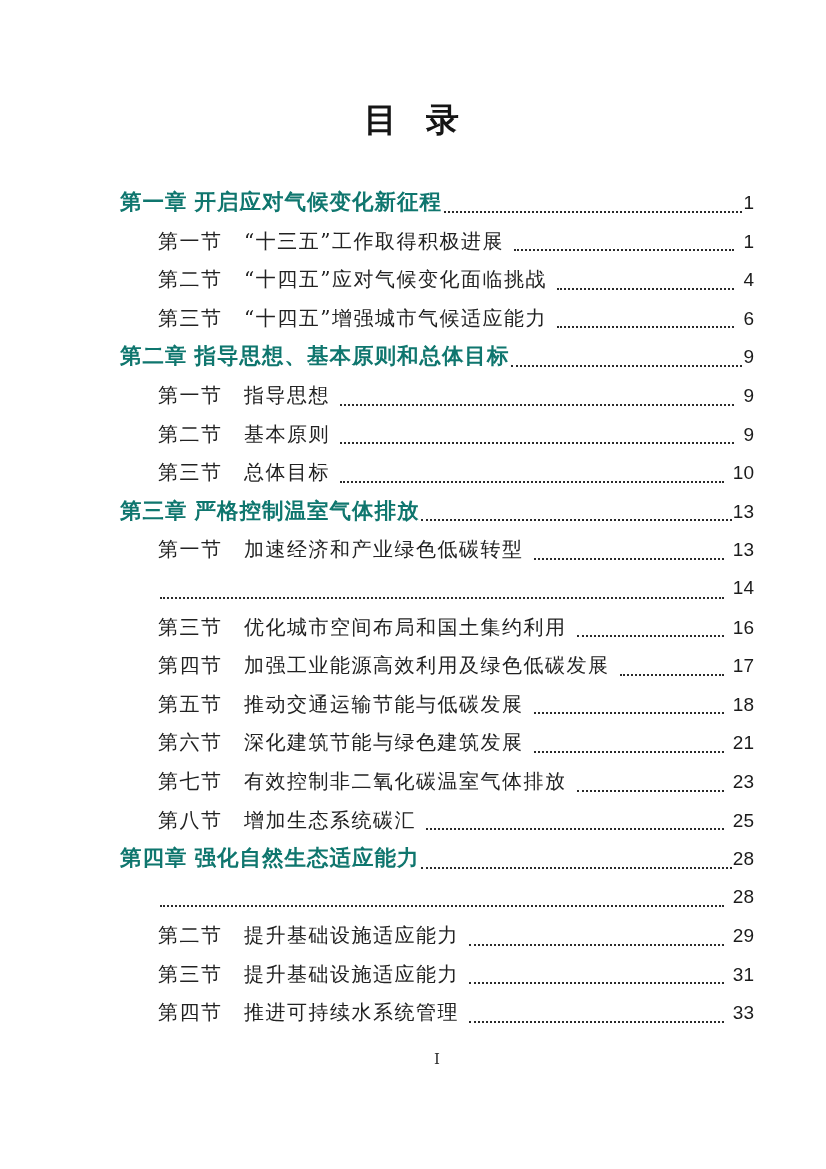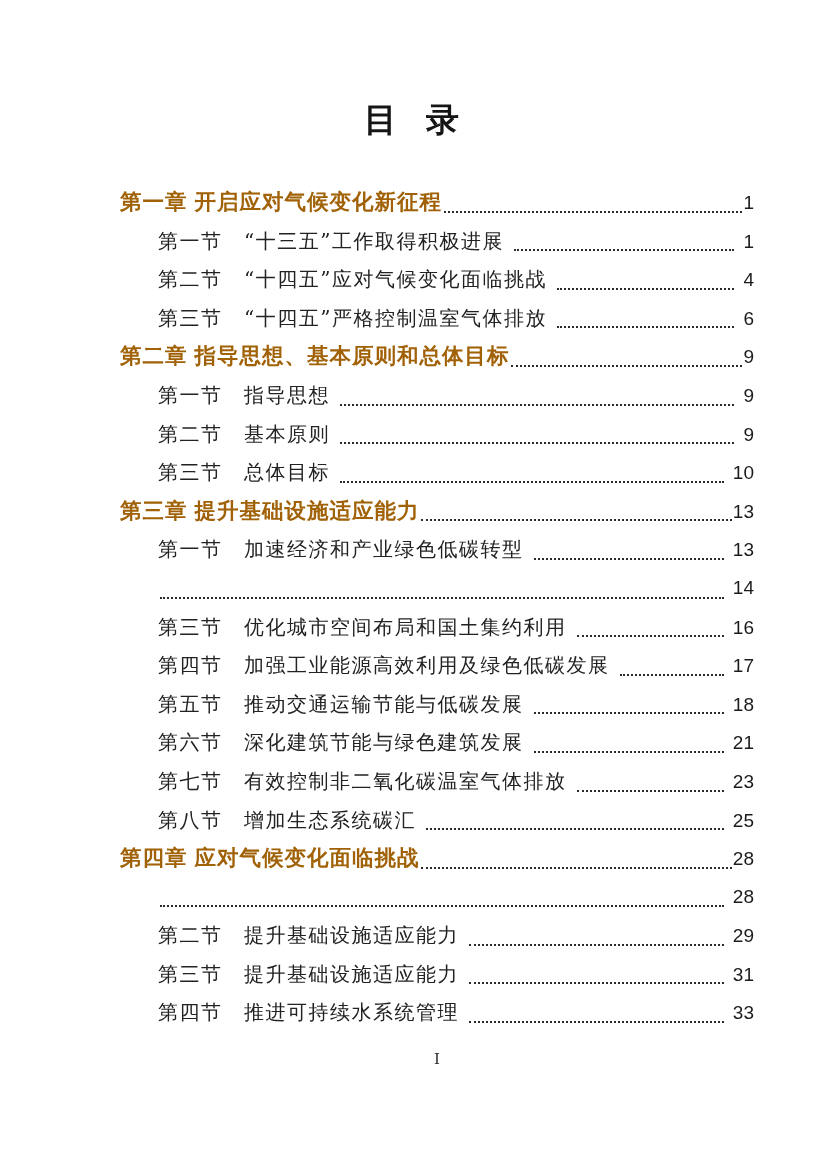--- a/index.html
+++ b/index.html
@@ -40,21 +40,21 @@
     align-items: baseline;
     height: 38.6px;
     line-height: 38.6px;
     white-space: nowrap;
   }
   .toc-row.chapter .toc-label {
     font-family: "Liberation Sans", sans-serif;
     font-weight: 700;
     font-size: 21.5px;
     letter-spacing: 1px;
-    color: #a16207;
+    color: #0f766e;
   }
   .toc-row.section {
     padding-left: 38px;
     gap: 8px;
   }
   .toc-row.section .toc-label {
     font-family: "DejaVu Serif", serif;
     font-weight: 400;
     font-size: 20px;
     letter-spacing: 1.5px;
@@ -110,21 +110,21 @@
     <span class="toc-label">第一节　“十三五”工作取得积极进展</span>
     <span class="dot-leader"></span>
     <span class="toc-pagenum">1</span>
   </div>
       <div class="toc-row section">
     <span class="toc-label">第二节　“十四五”应对气候变化面临挑战</span>
     <span class="dot-leader"></span>
     <span class="toc-pagenum">4</span>
   </div>
       <div class="toc-row section">
-    <span class="toc-label">第三节　“十四五”严格控制温室气体排放</span>
+    <span class="toc-label">第三节　“十四五”增强城市气候适应能力</span>
     <span class="dot-leader"></span>
     <span class="toc-pagenum">6</span>
   </div>
       <div class="toc-row chapter">
     <span class="toc-label">第二章 指导思想、基本原则和总体目标</span>
     <span class="dot-leader"></span>
     <span class="toc-pagenum">9</span>
   </div>
       <div class="toc-row section">
     <span class="toc-label">第一节　指导思想</span>
@@ -135,21 +135,21 @@
     <span class="toc-label">第二节　基本原则</span>
     <span class="dot-leader"></span>
     <span class="toc-pagenum">9</span>
   </div>
       <div class="toc-row section">
     <span class="toc-label">第三节　总体目标</span>
     <span class="dot-leader"></span>
     <span class="toc-pagenum">10</span>
   </div>
       <div class="toc-row chapter">
-    <span class="toc-label">第三章 提升基础设施适应能力</span>
+    <span class="toc-label">第三章 严格控制温室气体排放</span>
     <span class="dot-leader"></span>
     <span class="toc-pagenum">13</span>
   </div>
       <div class="toc-row section">
     <span class="toc-label">第一节　加速经济和产业绿色低碳转型</span>
     <span class="dot-leader"></span>
     <span class="toc-pagenum">13</span>
   </div>
       <div class="toc-row section">
     <span class="dot-leader"></span>
@@ -179,21 +179,21 @@
     <span class="toc-label">第七节　有效控制非二氧化碳温室气体排放</span>
     <span class="dot-leader"></span>
     <span class="toc-pagenum">23</span>
   </div>
       <div class="toc-row section">
     <span class="toc-label">第八节　增加生态系统碳汇</span>
     <span class="dot-leader"></span>
     <span class="toc-pagenum">25</span>
   </div>
       <div class="toc-row chapter">
-    <span class="toc-label">第四章 应对气候变化面临挑战</span>
+    <span class="toc-label">第四章 强化自然生态适应能力</span>
     <span class="dot-leader"></span>
     <span class="toc-pagenum">28</span>
   </div>
       <div class="toc-row section">
     <span class="dot-leader"></span>
     <span class="toc-pagenum">28</span>
   </div>
       <div class="toc-row section">
     <span class="toc-label">第二节　提升基础设施适应能力</span>
     <span class="dot-leader"></span>

